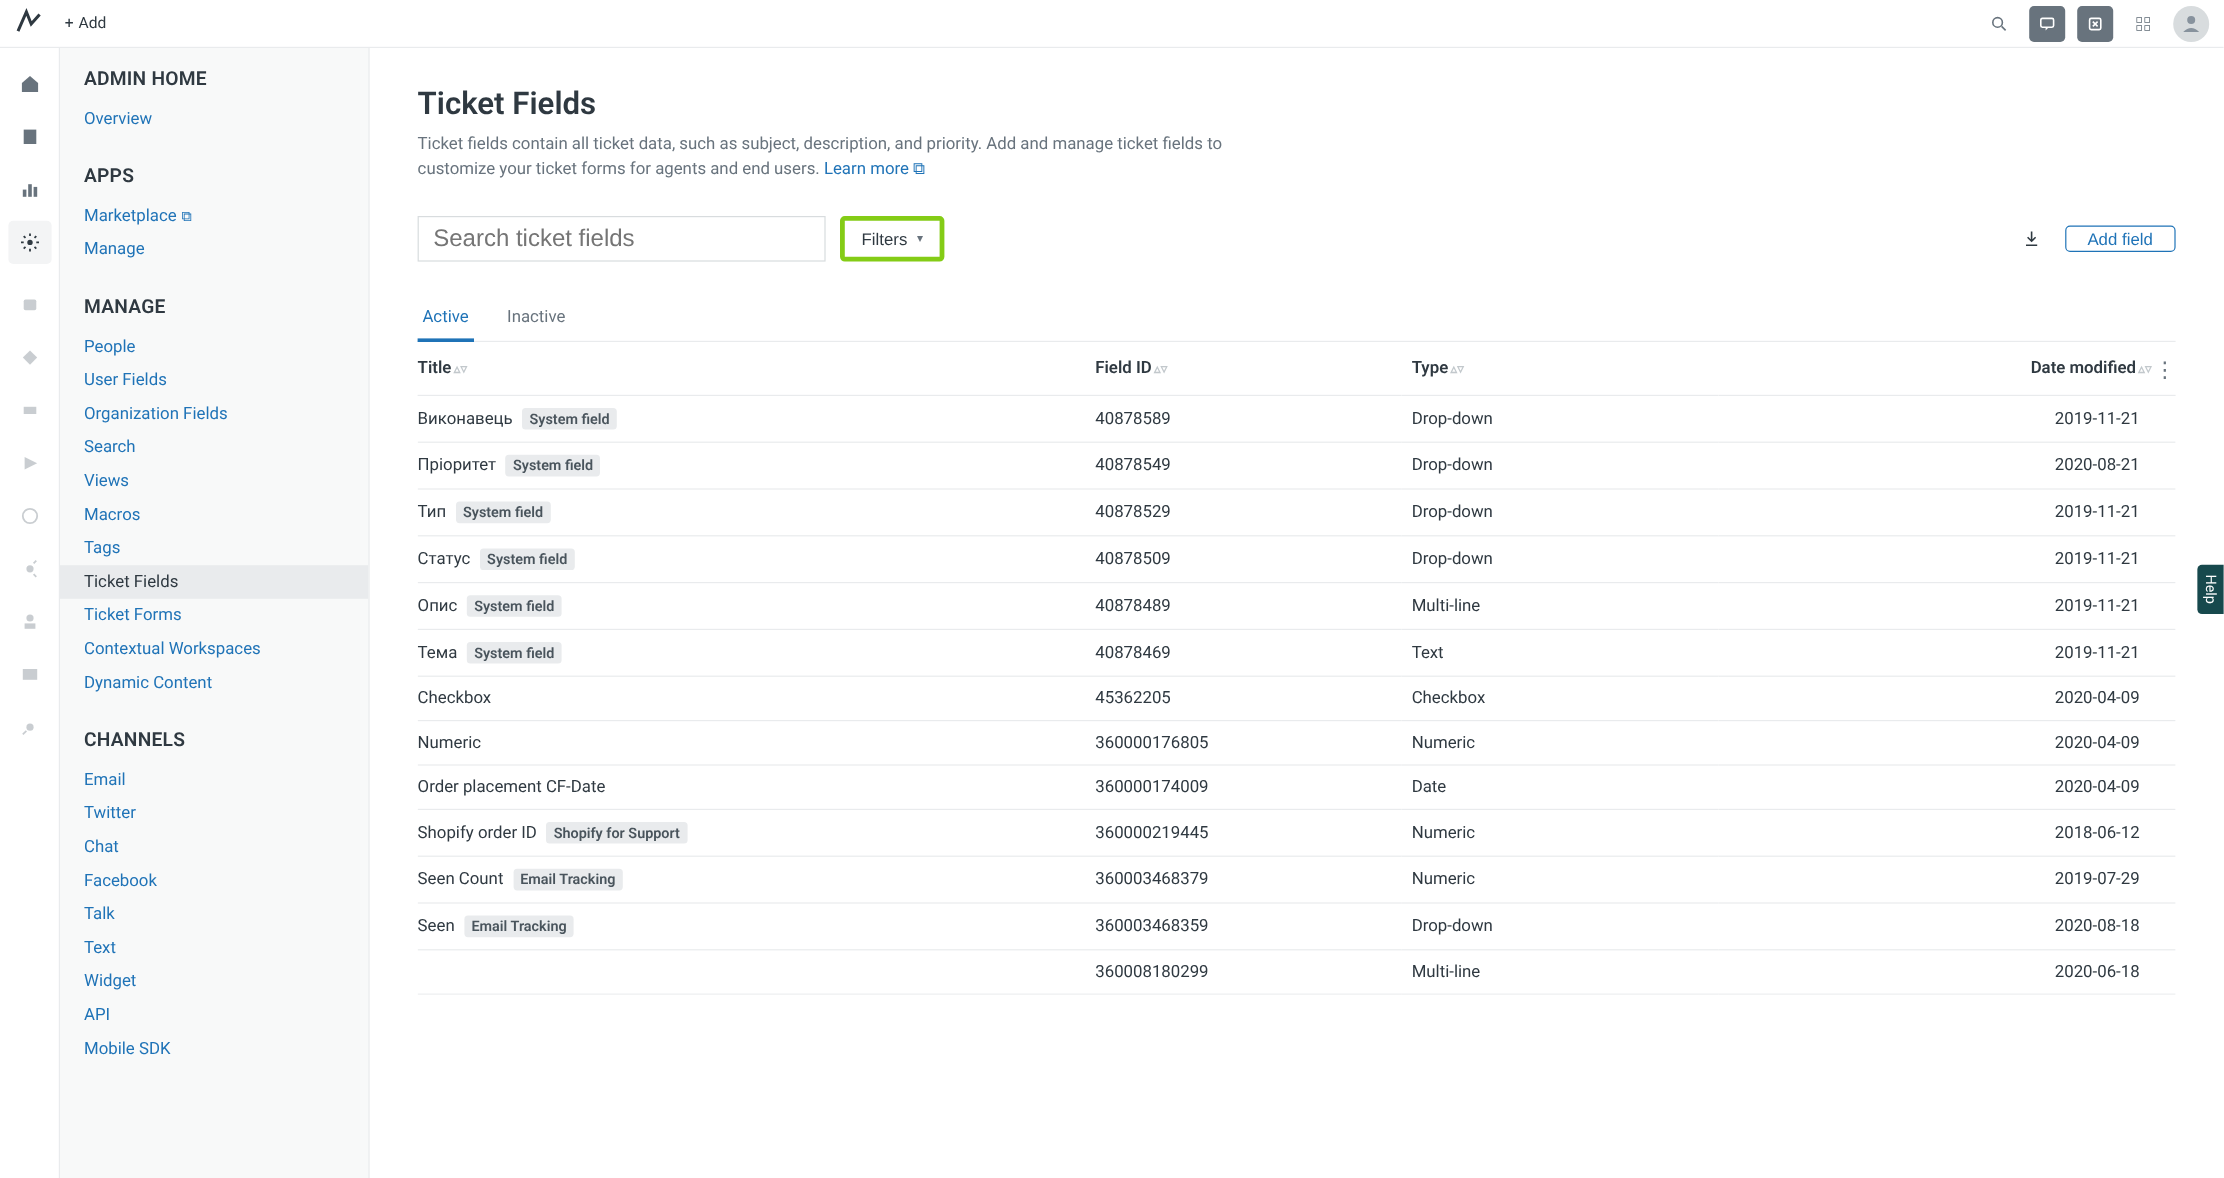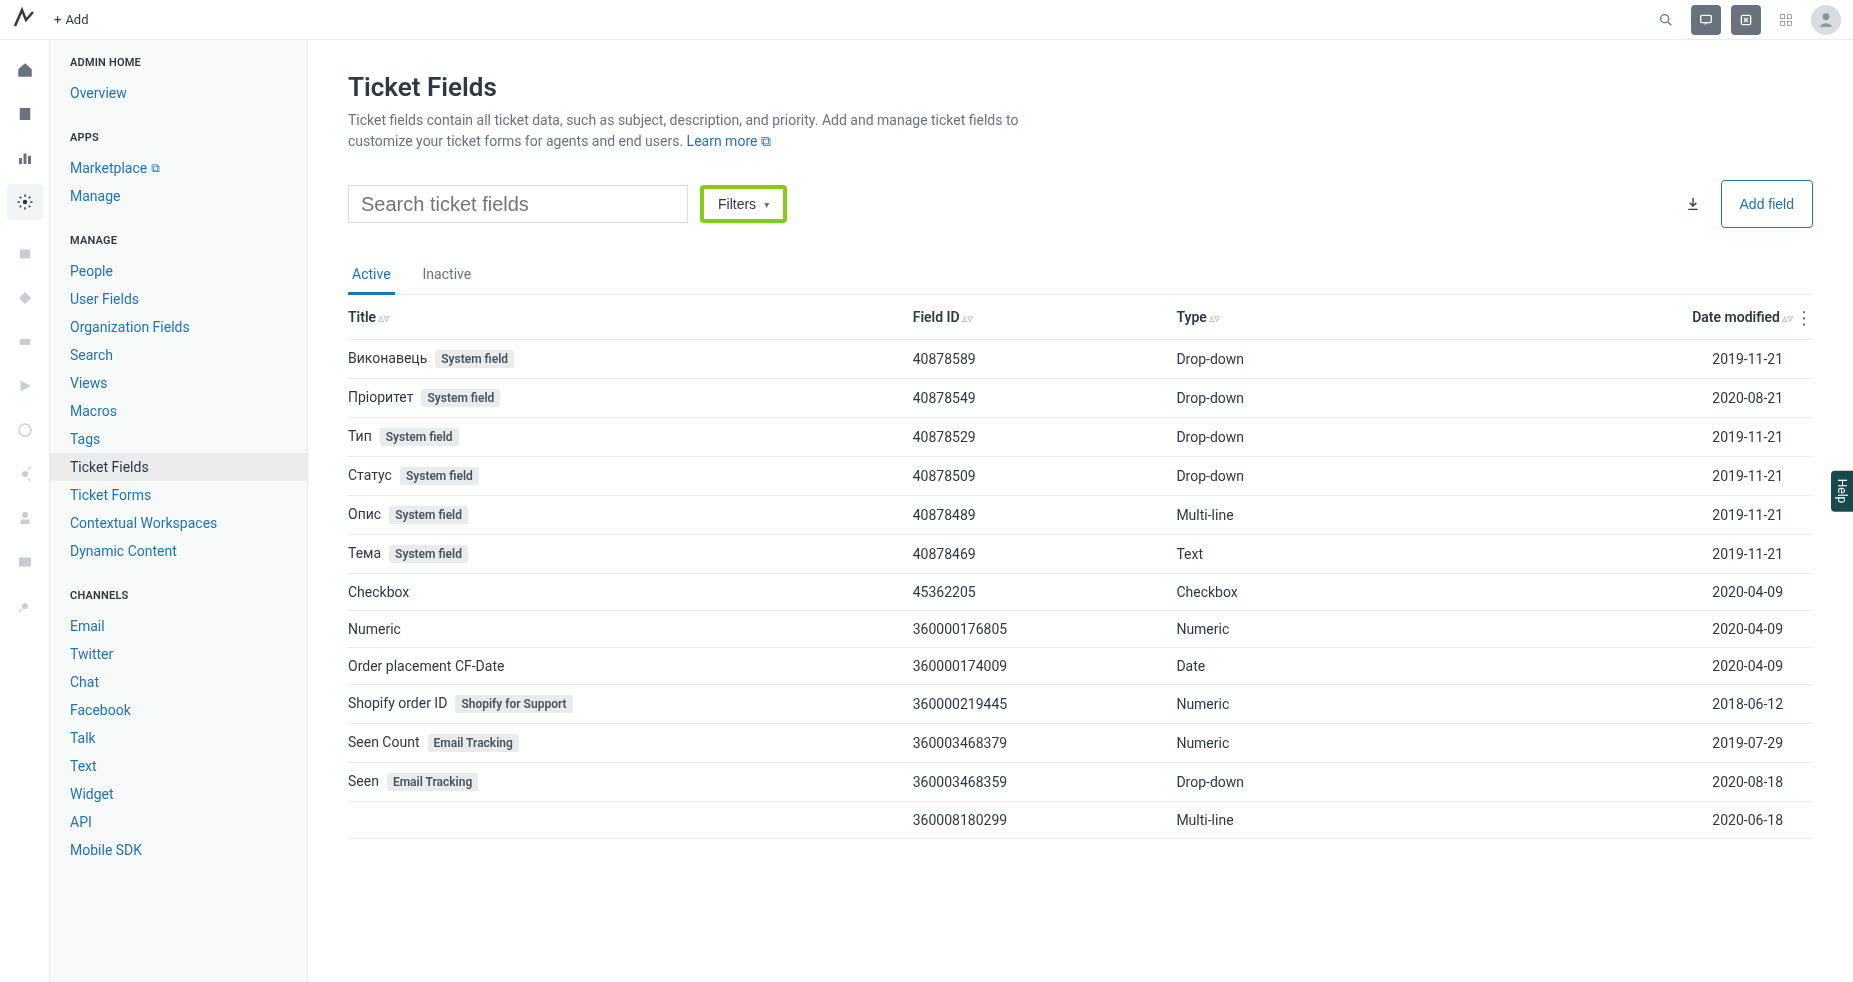--- a/index.html
+++ b/index.html
@@ -60,21 +60,21 @@
   background:#f8f9f9;
   border-right: 1px solid #e9ebed;
   overflow-y: auto;
   padding: 16px 0;
 }
 .sidebar::-webkit-scrollbar { width: 10px; }
 .sidebar::-webkit-scrollbar-thumb { background:#c2c8cc; border-radius:5px; }
 .sb-section { margin-bottom: 24px; }
 .sb-heading {
   padding: 0 20px 10px;
-  font-size: 11px;
+  font-size: 16px;
   font-weight: 600;
   color: #2f3941;
   letter-spacing: 0.2px;
 }
 .sb-item {
   display:flex; align-items:center;
   padding: 6px 20px;
   font-size: 14px;
   color: #1f73b7;
   cursor:pointer;
@@ -96,21 +96,21 @@
   padding: 0 12px; font-size:20px; color:#68737d;
 }
 .filters-btn {
   height:38px; border:4px solid #84cc16; border-radius:4px;
   background:#fff; padding:0 14px; display:flex; align-items:center; gap:8px;
   cursor:pointer; font-size:14px; color:#2f3941;
 }
 .toolbar-spacer { flex:1; }
 .dl-btn { width:32px; height:32px; display:flex; align-items:center; justify-content:center; color:#2f3941; cursor:pointer; }
 .add-field-btn {
-  height:48px; padding:0 18px; border:1px solid #1f73b7; color:#1f73b7;
+  height:22px; padding:0 18px; border:1px solid #1f73b7; color:#1f73b7;
   border-radius:4px; background:#fff; font-size:14px; cursor:pointer;
 }
 .tabs { display:flex; gap:24px; border-bottom:1px solid #e9ebed; margin-top:28px; }
 .tab { padding:10px 4px; color:#68737d; cursor:pointer; border-bottom:3px solid transparent; margin-bottom:-1px; }
 .tab.active { color:#1f73b7; border-bottom-color:#1f73b7; }
 .table {
   width:100%;
   border-collapse: collapse;
   margin-top:0;
 }

